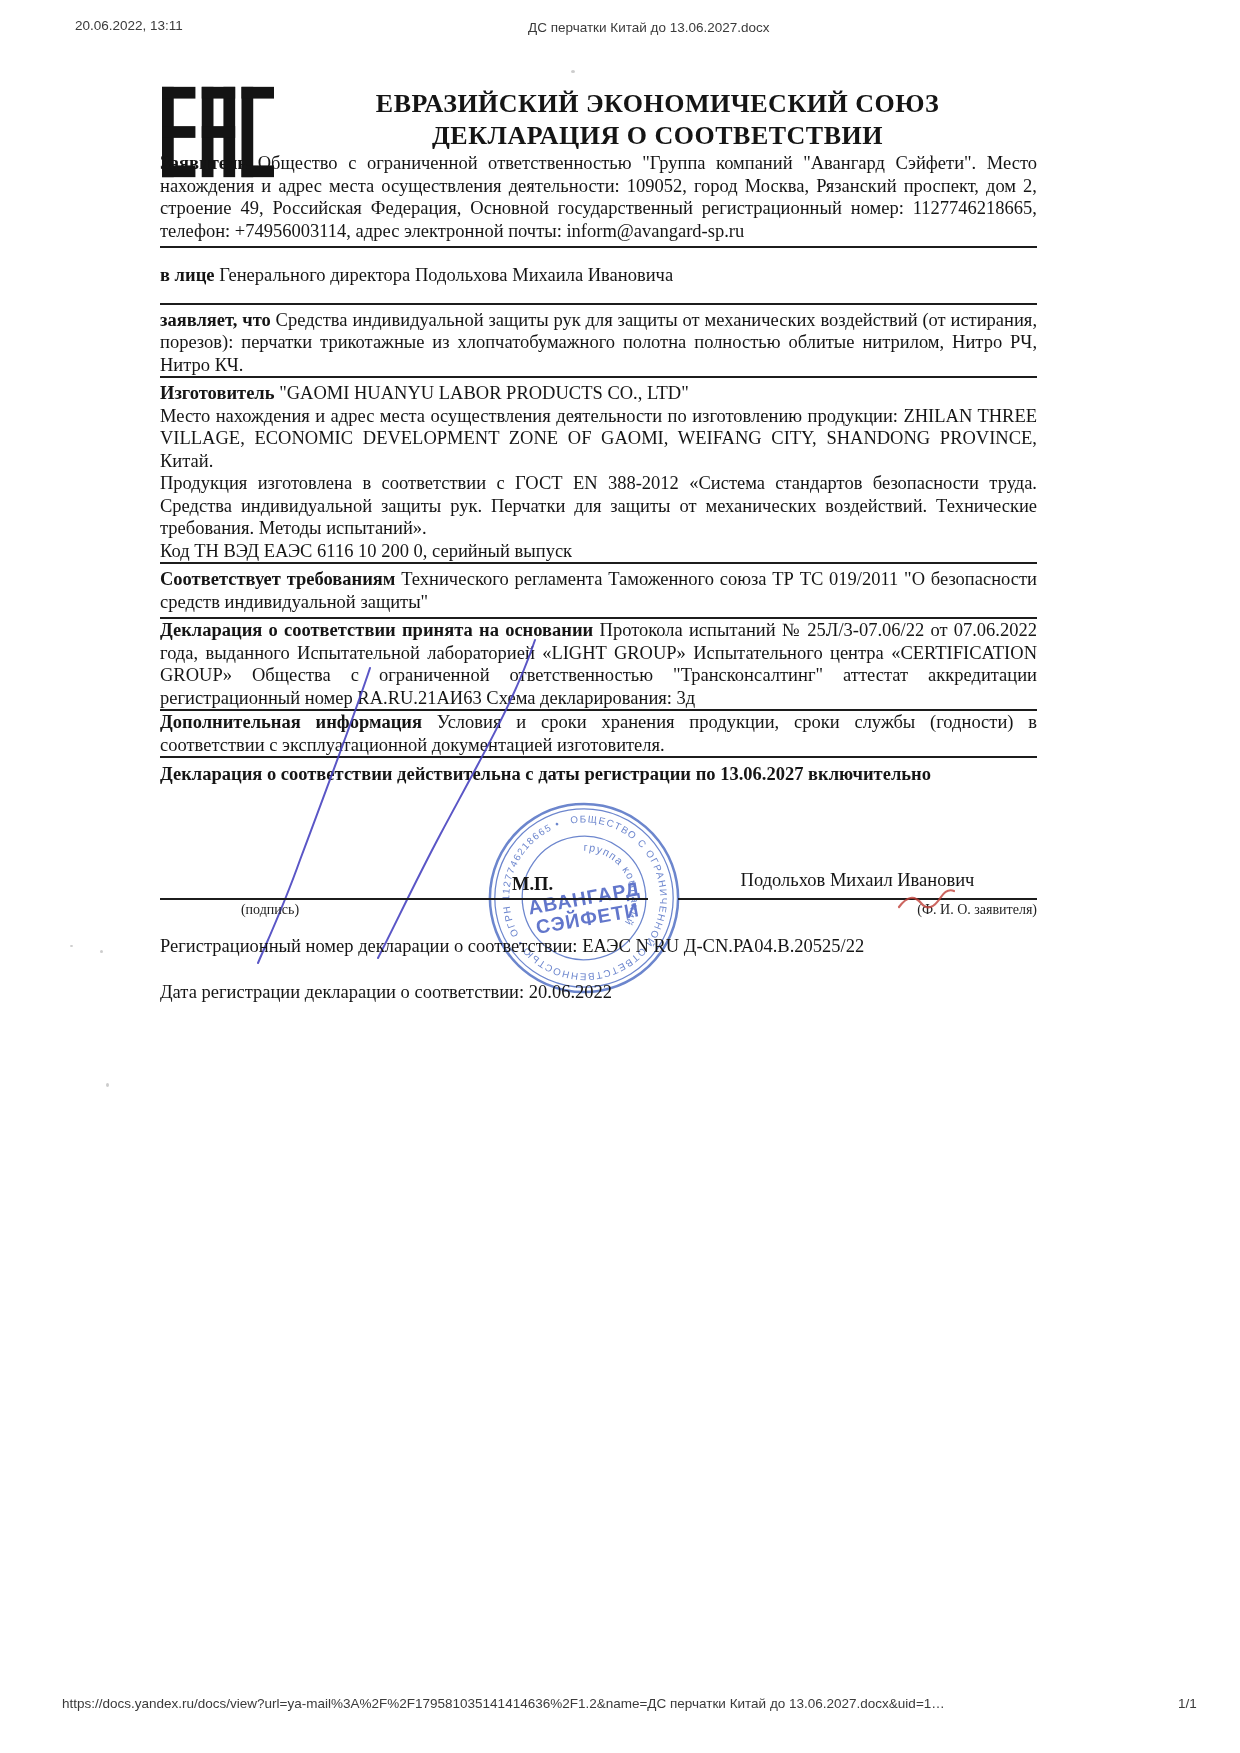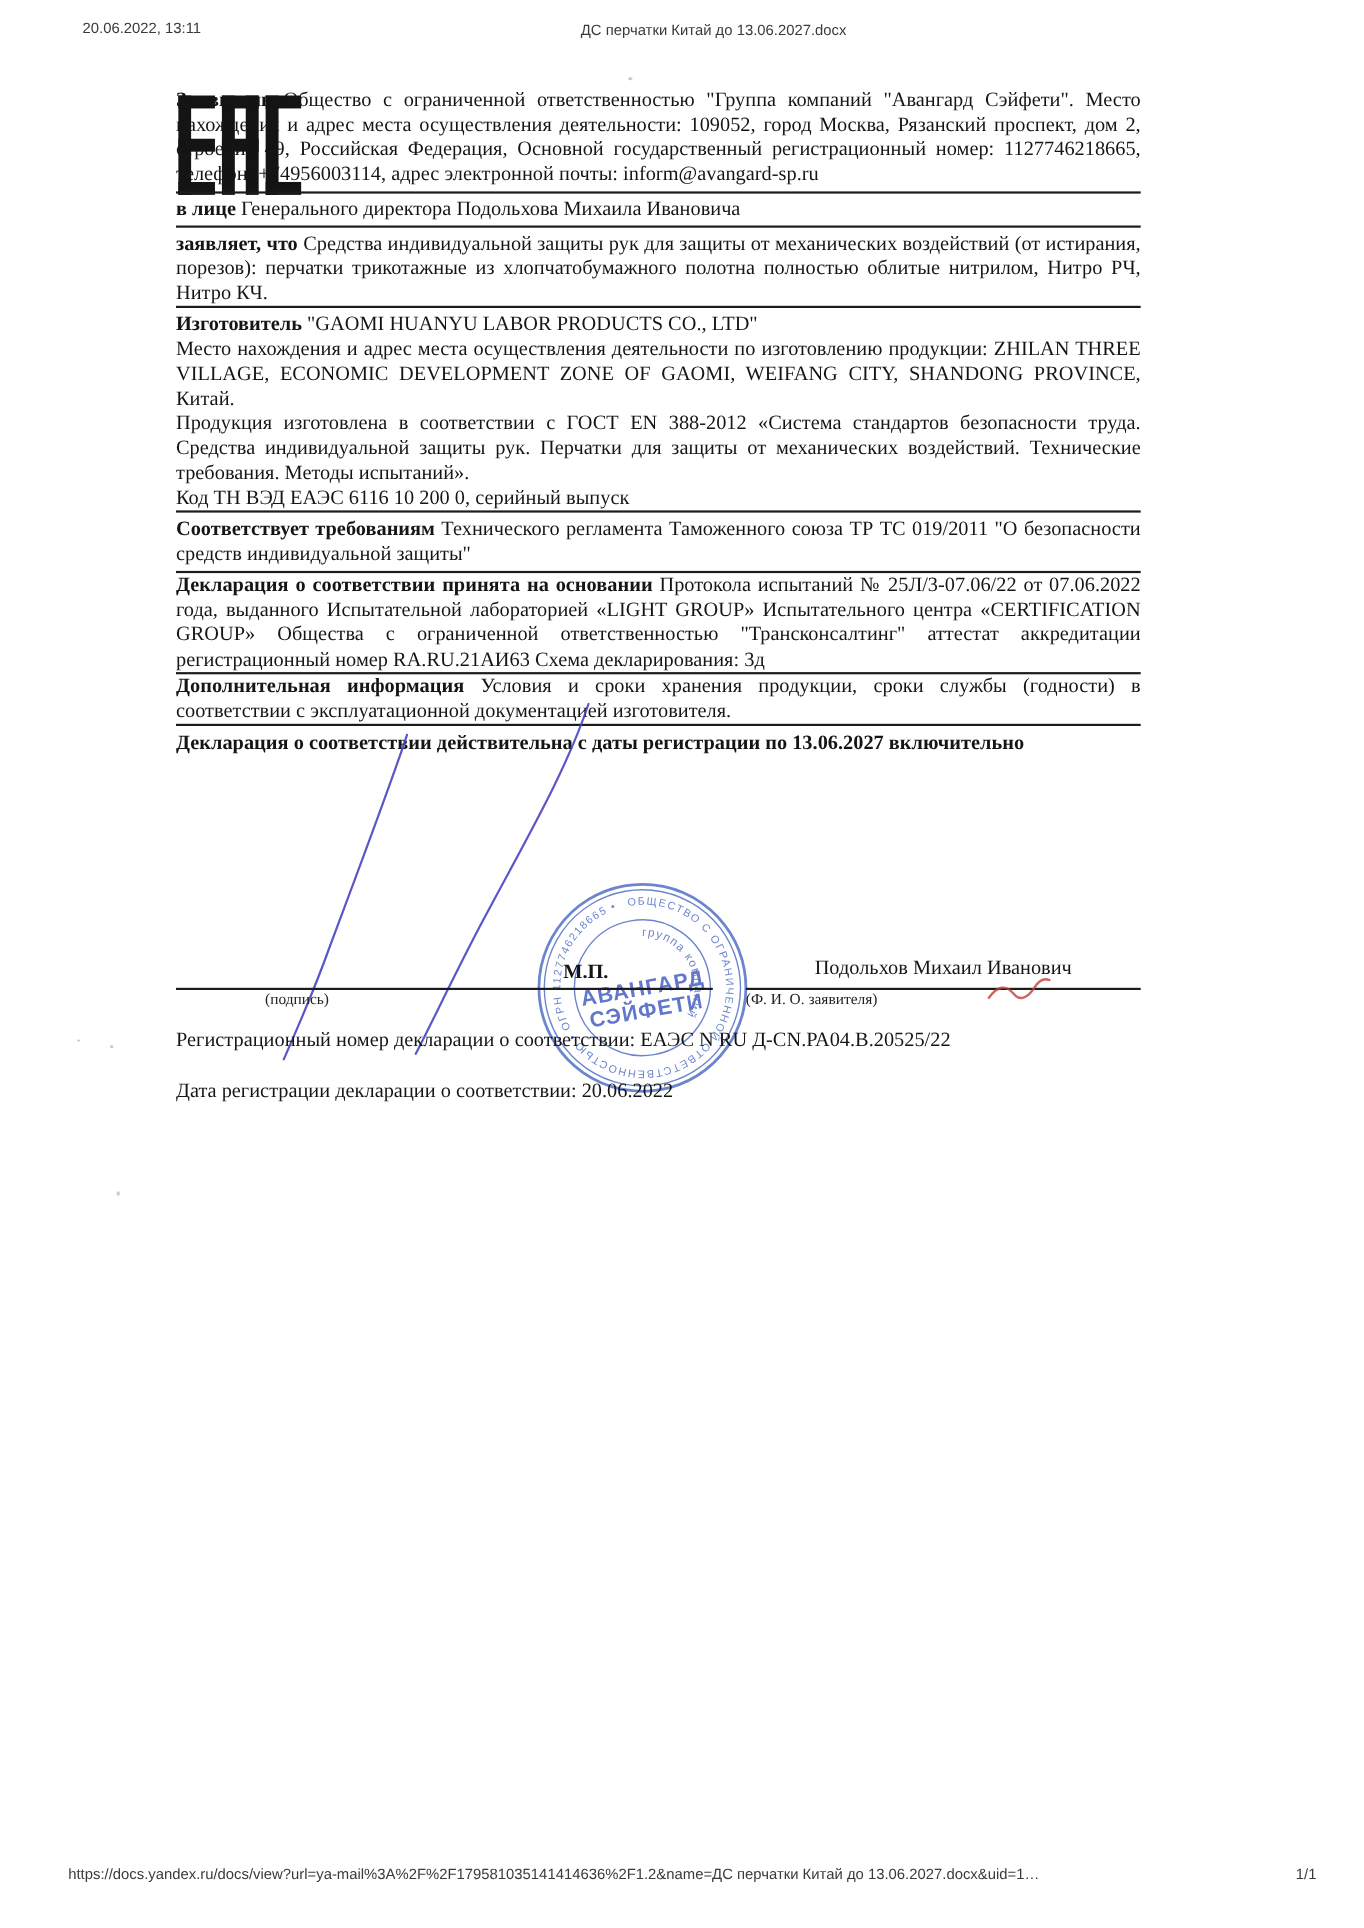--- a/index.html
+++ b/index.html
@@ -18,39 +18,39 @@
   .doc{position:absolute;left:160px;top:80px;width:877px;font-size:18.5px;line-height:22.5px;text-align:justify;}
   .doc p{margin:0;}
   b,.b{font-weight:700;}
   .rule{border-top:2px solid #1c1c1c;height:0;margin:0;}
 
   .eac-logo{position:absolute;left:162px;top:84px;width:112px;height:96px;}
   .title{margin-left:118px;padding-top:8px;text-align:center;font-weight:700;font-size:26px;line-height:32px;letter-spacing:.5px;}
 
   .p1{margin-top:22px;}
   .r1{margin-top:4px;}
-  .p-vlitse{padding:3px 0;}
+  .p-vlitse{padding:16px 0;}
   .p-declares{padding-top:4px;margin-bottom:4px;}
   .p-manufacturer{padding-top:4px;}
   .p-standard{margin-top:9px;}
   .p-tnved{margin-top:5px;margin-bottom:5px;}
   .p-compliance{padding:4px 0;}
   .p-basis{margin-top:26px;margin-bottom:5px;}
   .p-additional{margin-top:20px;margin-bottom:4px;}
   .p-validity{padding-top:5px;font-weight:700;}
 
   
   .sig{position:absolute;left:160px;top:866px;width:877px;height:60px;font-size:18.5px;}
   .sig .mp{position:absolute;left:352px;top:8px;}
   .sig .name{position:absolute;left:518px;top:4px;width:359px;text-align:center;}
   .sig .line-left{position:absolute;left:0;top:32px;width:488px;border-top:2px solid #1c1c1c;}
   .sig .line-right{position:absolute;left:518px;top:32px;width:359px;border-top:2px solid #1c1c1c;}
   .sig .cap{position:absolute;top:36px;font-size:14px;color:#222;}
   .sig .cap-sign{left:30px;width:160px;text-align:center;}
-  .sig .cap-name{left:518px;width:359px;text-align:left;}
+  .sig .cap-name{left:518px;width:359px;text-align:right;}
 
   .reg{position:absolute;left:160px;width:877px;font-size:18.5px;font-weight:400;}
   .reg1{top:936px;}
   .reg2{top:982px;}
 
   
   .stamp{position:absolute;left:486px;top:800px;width:196px;height:196px;transform:rotate(-10deg);opacity:.82;}
   
   .pen{position:absolute;left:220px;top:600px;width:360px;height:400px;}
   .redmark{position:absolute;left:893px;top:883px;width:70px;height:40px;}
@@ -80,20 +80,24 @@
         <rect x="44" y="43.5" width="37" height="13"></rect>
 
         <rect x="88" y="0" width="13" height="100"></rect>
         <rect x="88" y="0" width="36" height="13"></rect>
         <rect x="88" y="87" width="36" height="13"></rect>
       </g>
     </svg>
   </div>
 
   <div class="doc">
+    <div class="title">
+      <div>ЕВРАЗИЙСКИЙ ЭКОНОМИЧЕСКИЙ СОЮЗ</div>
+      <div>ДЕКЛАРАЦИЯ О СООТВЕТСТВИИ</div>
+    </div>
 
     <p class="p1"><b>Заявитель </b><span>Общество с ограниченной ответственностью "Группа компаний "Авангард Сэйфети". Место нахождения и адрес места осуществления деятельности: 109052, город Москва, Рязанский проспект, дом 2, строение 49, Российская Федерация, Основной государственный регистрационный номер: 1127746218665, телефон: +74956003114, адрес электронной почты: inform@avangard-sp.ru</span></p>
     <div class="rule r1"></div>
 
     <p class="p-vlitse"><b>в лице </b><span>Генерального директора Подольхова Михаила Ивановича</span></p>
     <div class="rule"></div>
 
     <p class="p-declares"><b>заявляет, что </b><span>Средства индивидуальной защиты рук для защиты от механических воздействий (от истирания, порезов): перчатки трикотажные из хлопчатобумажного полотна полностью облитые нитрилом, Нитро РЧ, Нитро КЧ.</span></p>
     <div class="rule"></div>
 

